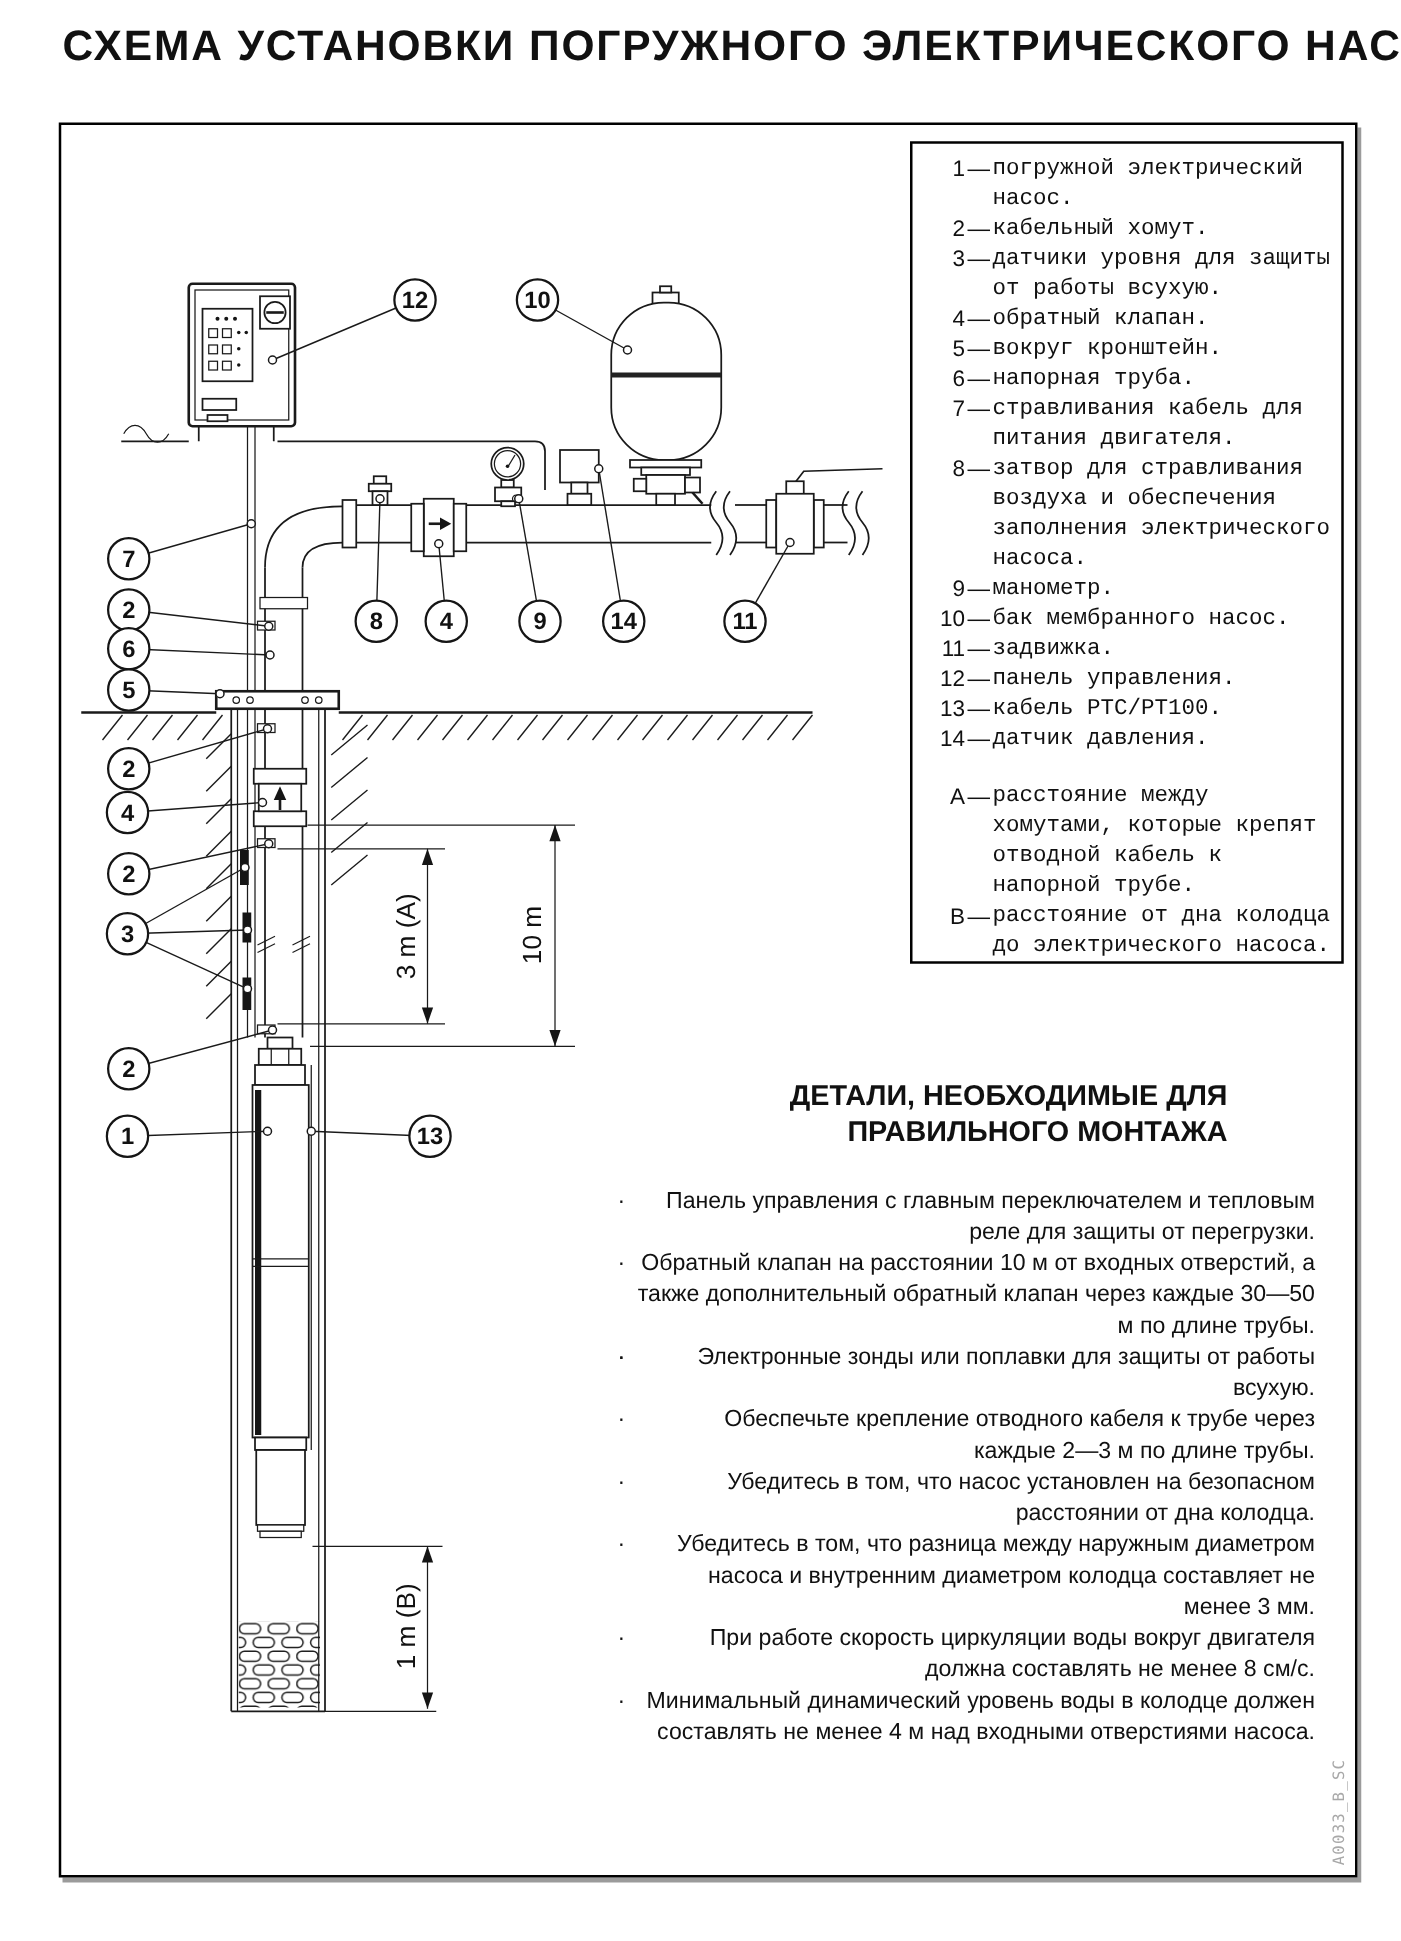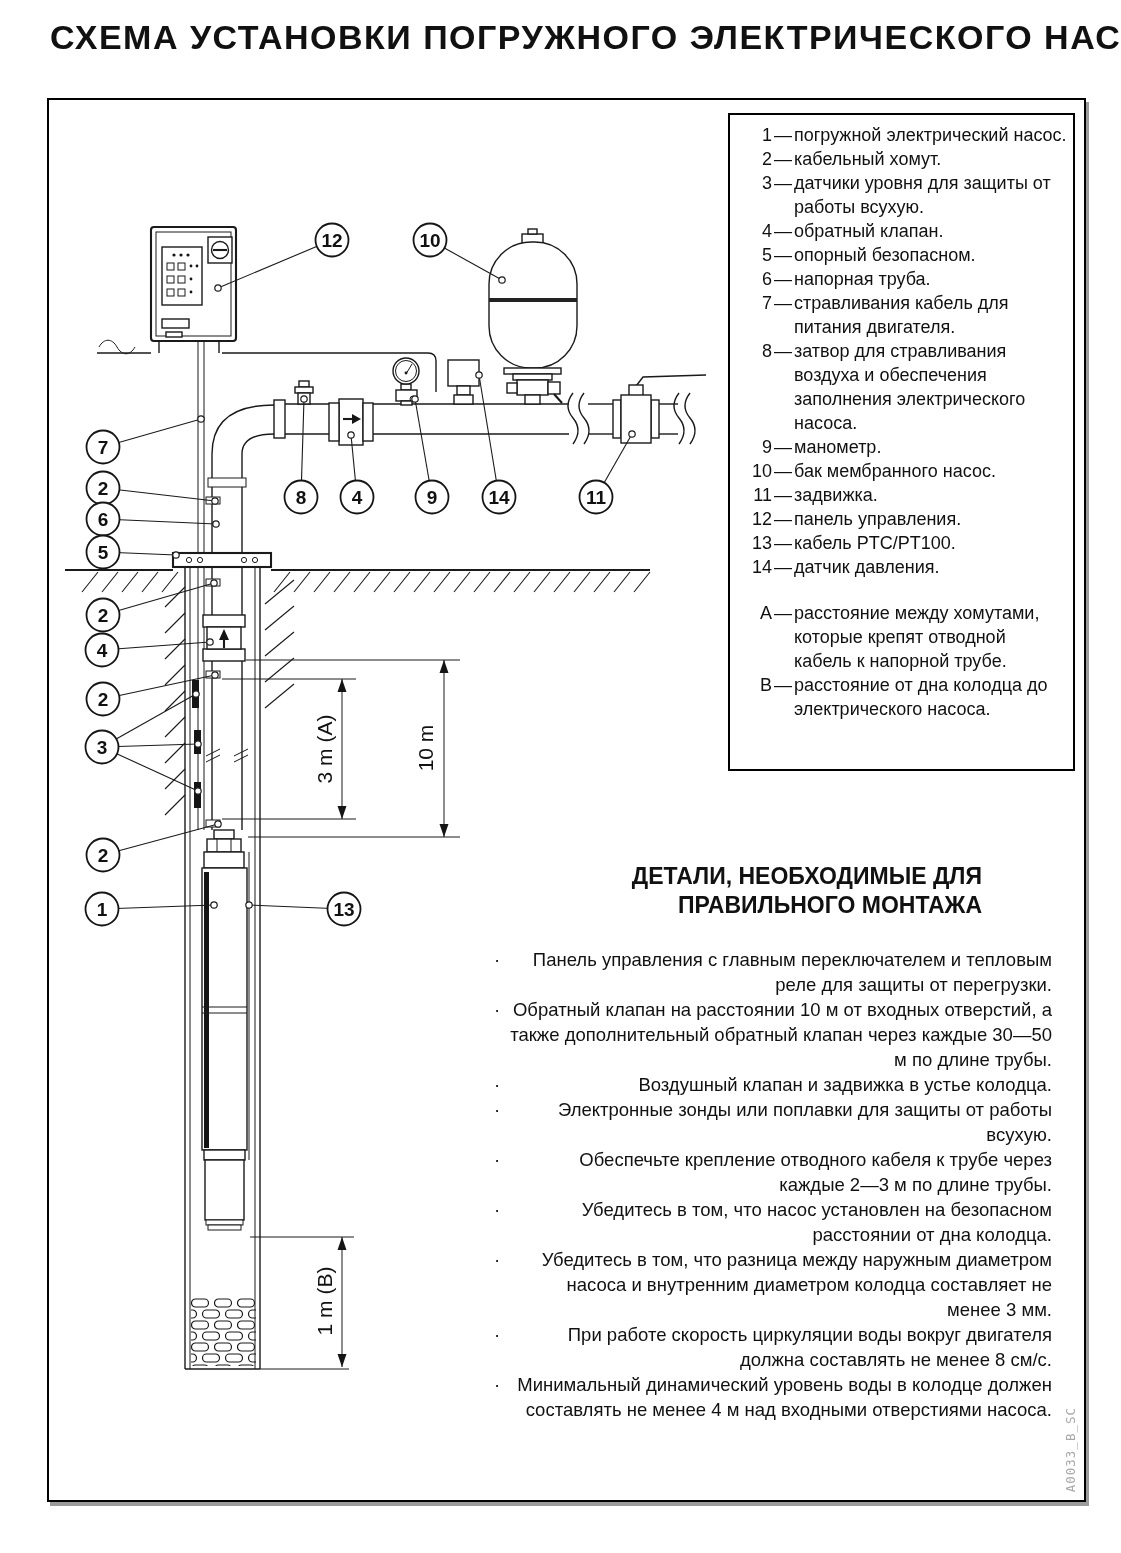--- a/index.html
+++ b/index.html
@@ -11,21 +11,21 @@
          border:2px solid #000;box-shadow:3px 4px 0 #9b9b9b;background:#fff;}
   .diagram{position:absolute;left:0;top:0;width:1035px;height:1400px;}
 
   
   .legend{position:absolute;left:679px;top:13px;width:347px;height:658px;
           border:2px solid #000;box-sizing:border-box;background:#fff;
           padding:8px 6px 0 6px;font-size:18px;line-height:24px;}
   .lg-row{display:flex;}
   .lg-num{flex:0 0 36px;text-align:right;}
   .lg-dash{flex:0 0 22px;text-align:center;}
-  .lg-txt{flex:1 1 auto;}
+  .lg-txt{flex:1 1 auto;font-family:Liberation Mono, monospace;}
   .lg-notes{margin-top:22px;}
 
   
   .details{position:absolute;left:443px;top:762px;width:565px;text-align:right;}
   .details h2{margin:0;font-size:23px;line-height:29px;font-weight:bold;width:490px;}
   .bullets{margin:27px 0 0 0;padding:0;list-style:none;font-size:18.5px;line-height:25px;width:560px;}
   .bullets li{position:relative;padding-left:17px;}
   .bullets li .marker{position:absolute;left:2px;top:0;}
 
   .doc-code{position:absolute;right:6px;bottom:8px;color:#a8a8a8;
@@ -449,21 +449,21 @@
             <span class="lg-txt">датчики уровня для защиты от работы всухую.</span>
           </div>
           <div class="lg-row">
             <span class="lg-num">4</span>
             <span class="lg-dash">—</span>
             <span class="lg-txt">обратный клапан.</span>
           </div>
           <div class="lg-row">
             <span class="lg-num">5</span>
             <span class="lg-dash">—</span>
-            <span class="lg-txt">опорный безопасном.</span>
+            <span class="lg-txt">вокруг кронштейн.</span>
           </div>
           <div class="lg-row">
             <span class="lg-num">6</span>
             <span class="lg-dash">—</span>
             <span class="lg-txt">напорная труба.</span>
           </div>
           <div class="lg-row">
             <span class="lg-num">7</span>
             <span class="lg-dash">—</span>
             <span class="lg-txt">стравливания кабель для питания двигателя.</span>
@@ -516,21 +516,21 @@
             <span class="lg-txt">расстояние от дна колодца до электрического насоса.</span>
           </div>
         </div>
     </div>
 
     <div class="details">
       <h2>ДЕТАЛИ, НЕОБХОДИМЫЕ ДЛЯ ПРАВИЛЬНОГО МОНТАЖА</h2>
       <ul class="bullets" id="bullet-list">
           <li><span class="marker">·</span><span>Панель управления с главным переключателем и тепловым реле для защиты от перегрузки.</span></li>
           <li><span class="marker">·</span><span>Обратный клапан на расстоянии 10 м от входных отверстий, а также дополнительный обратный клапан через каждые 30—50 м по длине трубы.</span></li>
-          <li><span class="marker">·</span><span>Воздушный клапан и задвижка в устье колодца.</span></li>
+          <li><span class="marker">·</span></li>
           <li><span class="marker">·</span><span>Электронные зонды или поплавки для защиты от работы всухую.</span></li>
           <li><span class="marker">·</span><span>Обеспечьте крепление отводного кабеля к трубе через каждые 2—3 м по длине трубы.</span></li>
           <li><span class="marker">·</span><span>Убедитесь в том, что насос установлен на безопасном расстоянии от дна колодца.</span></li>
           <li><span class="marker">·</span><span>Убедитесь в том, что разница между наружным диаметром насоса и внутренним диаметром колодца составляет не менее 3 мм.</span></li>
           <li><span class="marker">·</span><span>При работе скорость циркуляции воды вокруг двигателя должна составлять не менее 8 см/с.</span></li>
           <li><span class="marker">·</span><span>Минимальный динамический уровень воды в колодце должен составлять не менее 4 м над входными отверстиями насоса.</span></li>
         </ul>
     </div>
 
     <div class="doc-code">A0033_B_SC</div>

